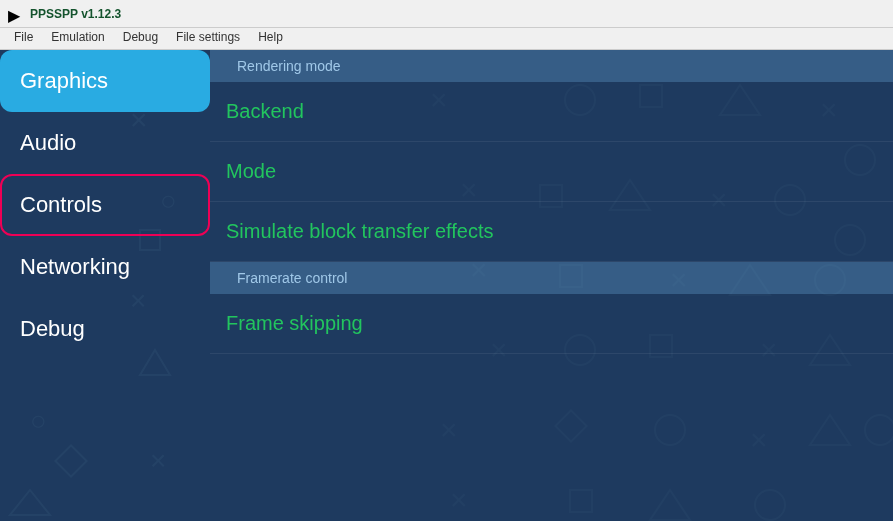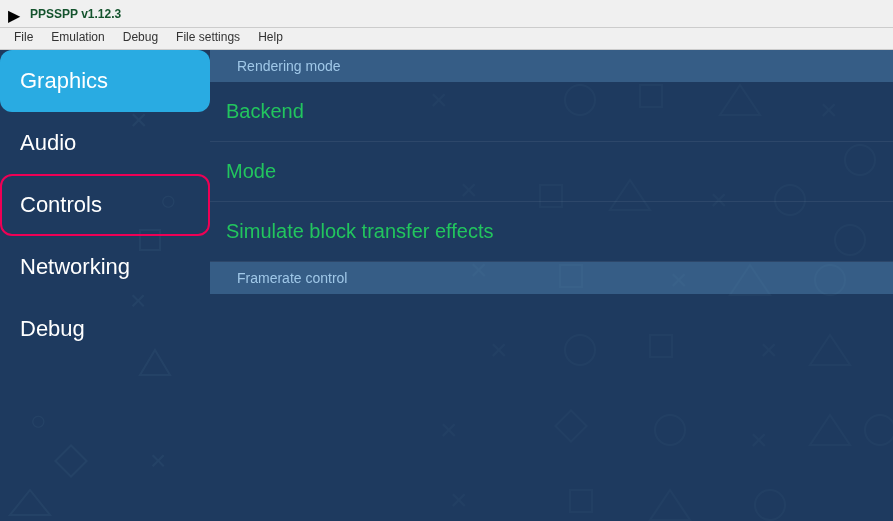--- a/index.html
+++ b/index.html
@@ -218,15 +218,18 @@
     <div class="content-item">
       <span>Mode</span>
     </div>
     <div class="content-item">
       <span>Simulate block transfer effects</span>
     </div>
 
     <div class="section-header">
       <span>Framerate control</span>
     </div>
+    <div class="content-item">
+      <span>Frame skipping</span>
+    </div>
   </div>
 
 </div>
 
 </body></html>

